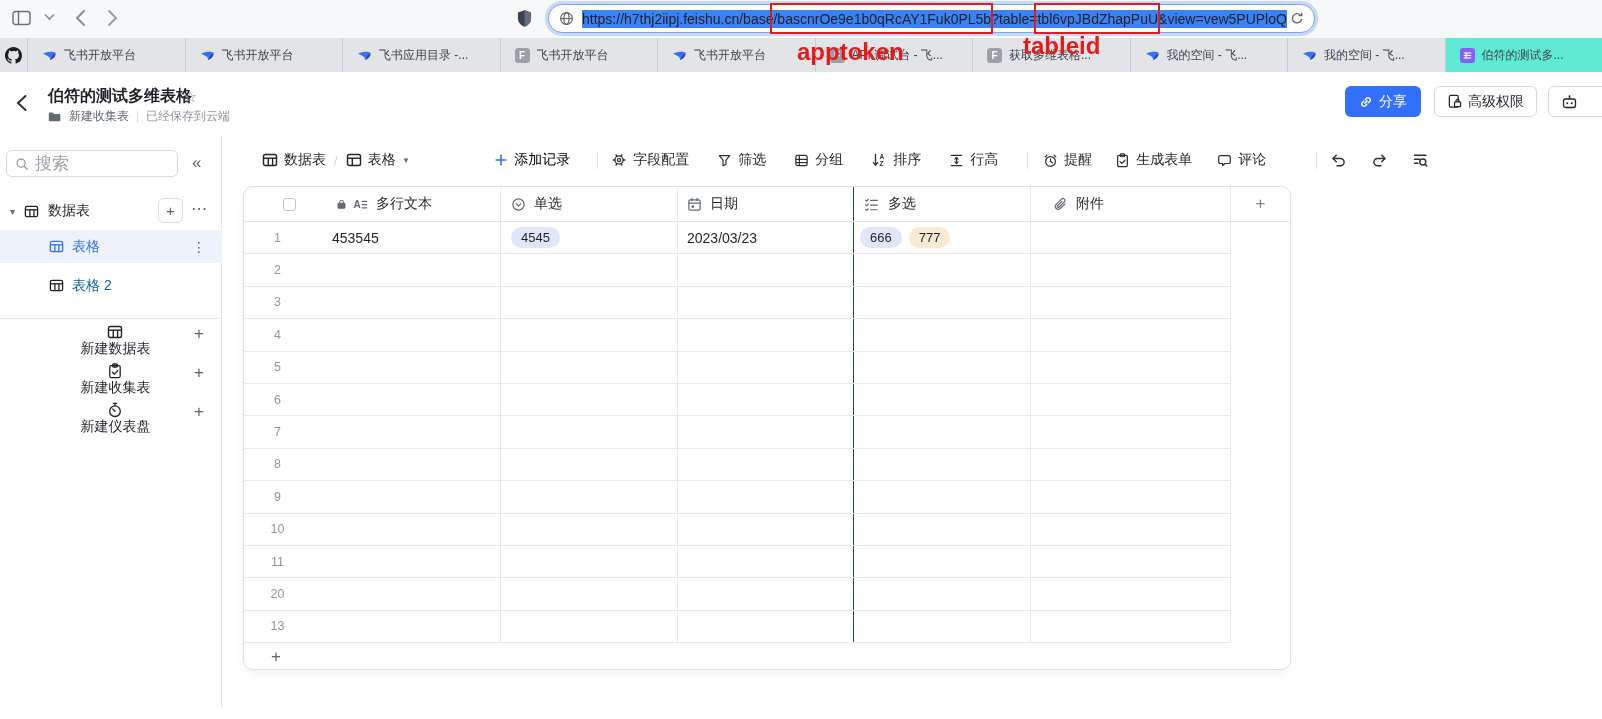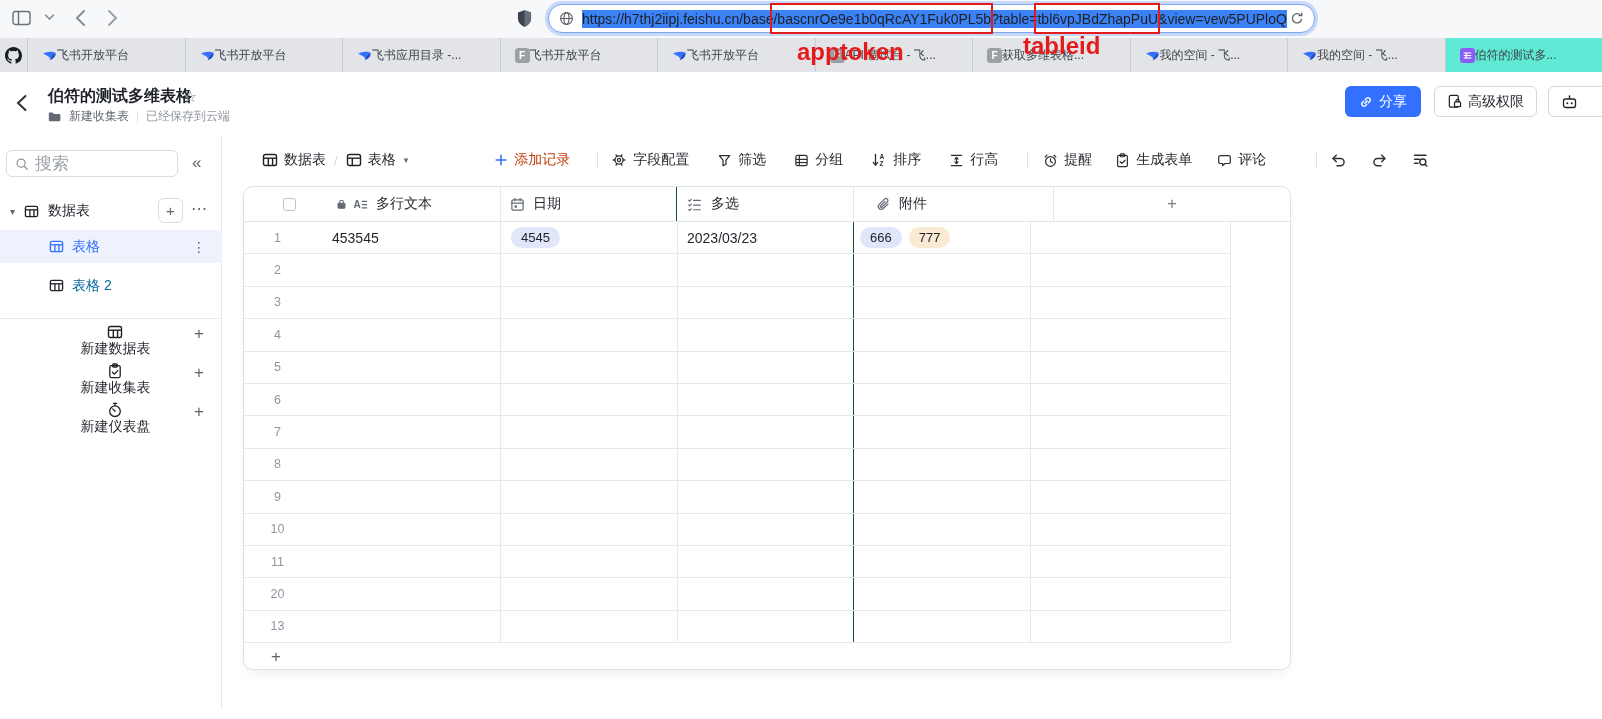--- a/index.html
+++ b/index.html
@@ -11,21 +11,21 @@
   .nav-ic{position:absolute;top:8px;color:#8a8f95;cursor:pointer;}
   .urlbar{position:absolute;left:548px;top:4px;width:767px;height:29px;background:#fff;border:1.5px solid #7aa6f0;box-shadow:0 0 0 3px rgba(100,150,245,.32);border-radius:14px;display:flex;align-items:center;padding:0 10px;}
   .urltext{font-size:14px;color:#1d2125;white-space:nowrap;background:#3b82f6;padding:1px 0;}
   .tok{position:relative;}
   .tok::after{content:"";position:absolute;left:-3px;right:-2px;top:-8px;bottom:-7px;border:2.5px solid #e51a1a;pointer-events:none;z-index:30;}
   .red-label{position:absolute;z-index:40;color:#e51a1a;font-weight:bold;font-size:24px;letter-spacing:0;}
 
   
   .tabstrip{position:absolute;left:0;top:38px;width:1602px;height:34px;background:#e2e4e8;display:flex;align-items:stretch;}
   .gh-tab{width:28px;display:flex;align-items:center;justify-content:center;border-right:1px solid #c9ccd1;cursor:pointer;}
-  .tab{flex:1 1 0;display:flex;align-items:center;padding:0 10px 0 14px;border-right:1px solid #c9ccd1;min-width:0;cursor:pointer;}
+  .tab{flex:1 1 0;display:flex;align-items:center;gap:7px;padding:0 10px 0 14px;border-right:1px solid #c9ccd1;min-width:0;cursor:pointer;}
   .tab:last-child{border-right:none;}
   .tab.active{background:#5eead4;}
   .tab-label{font-size:12px;color:#3f444b;white-space:nowrap;overflow:hidden;text-overflow:ellipsis;}
   .fsq{width:15px;height:15px;border-radius:3.5px;background:#9aa0a6;color:#fff;font-size:10px;font-weight:bold;display:inline-flex;align-items:center;justify-content:center;flex:none;}
 
   
   .apphead{position:absolute;left:0;top:72px;width:1602px;height:64px;background:#fff;}
   .doc-title{position:absolute;left:48px;top:14px;font-size:16px;font-weight:600;color:#1f2329;}
   .doc-star{position:absolute;left:183px;top:15px;color:#8f959e;}
   .doc-sub{position:absolute;left:48px;top:36px;display:flex;align-items:center;gap:8px;font-size:12px;color:#646a73;}
@@ -57,21 +57,21 @@
   .kebab{position:absolute;left:192px;color:#646a73;font-size:14px;cursor:pointer;}
   .sdivider{position:absolute;left:0;top:182px;width:222px;height:1px;background:#e7e9ec;}
   .action{position:absolute;left:0;width:222px;height:38px;display:flex;align-items:center;cursor:pointer;flex-direction:column;}
   .action .nicon{margin-left:8px;}
   .action .lbl{margin-left:9px;font-size:14px;color:#1f2329;}
   .action .aplus{position:absolute;left:194px;font-size:17px;color:#5f646b;}
 
   
   .toolbar{position:absolute;left:222px;top:142px;right:0;height:36px;display:flex;align-items:center;padding-left:40px;}
   .titem{display:flex;align-items:center;gap:6px;font-size:14px;color:#1f2329;cursor:pointer;white-space:nowrap;}
-  .titem.blue{color:#c2410c;justify-content:flex-end;}
+  .titem.blue{color:#000000;justify-content:flex-end;}
   .tb-slash{color:#d0d3d8;margin:0 8px;font-size:13px;}
   .tb-caret{font-size:9px;color:#646a73;margin-left:2px;}
   .vdiv{width:1px;height:17px;background:#e0e2e6;}
   .icbtn{cursor:pointer;display:flex;align-items:center;}
 
   
   .card{position:absolute;left:243px;top:186px;width:1048px;height:484px;border:1px solid #dee0e3;border-radius:10px;background:#fff;box-shadow:0 6px 14px -6px rgba(31,35,41,.12);overflow:hidden;}
   .thead{display:flex;height:35px;border-bottom:1px solid #e1e4e8;}
   .hcell{display:flex;align-items:center;font-size:14px;color:#1f2329;}
   .cell{display:flex;align-items:center;font-size:14px;color:#1f2329;}
@@ -477,20 +477,27 @@
           </svg>
         <svg width="15" height="14" viewBox="0 0 16 16">
             <text x="0" y="12.5" font-size="11.5" font-weight="bold" fill="#646a73">A</text>
             <g stroke="#646a73" stroke-width="1.4" stroke-linecap="round">
               <line x1="10" y1="5" x2="15" y2="5"></line>
               <line x1="10" y1="8.7" x2="15" y2="8.7"></line>
               <line x1="10" y1="12.4" x2="15" y2="12.4"></line>
             </g>
           </svg>
         <span class="fname">多行文本</span>
+      </div>
+      <div class="hcell c-sel">
+        <svg width="15" height="15" viewBox="0 0 16 16" fill="none" stroke="#646a73" stroke-width="1.3" stroke-linecap="round" style="margin-right:6px">
+            <circle cx="8" cy="8" r="6"></circle>
+            <path d="M5.4 7l2.6 2.6L10.6 7"></path>
+          </svg>
+        <span class="fname">单选</span>
       </div>
       <div class="hcell c-date">
         <svg width="15" height="15" viewBox="0 0 16 16" fill="none" stroke="#646a73" stroke-width="1.3" stroke-linecap="round" style="margin-right:6px">
             <rect x="2" y="3" width="12" height="11" rx="1.5"></rect>
             <line x1="2" y1="6.6" x2="14" y2="6.6"></line>
             <line x1="5.2" y1="1.5" x2="5.2" y2="4"></line>
             <line x1="10.8" y1="1.5" x2="10.8" y2="4"></line>
             <rect x="4.8" y="8.8" width="2.6" height="2.6" rx=".5" fill="#646a73" stroke="none"></rect>
           </svg>
         <span class="fname">日期</span>

